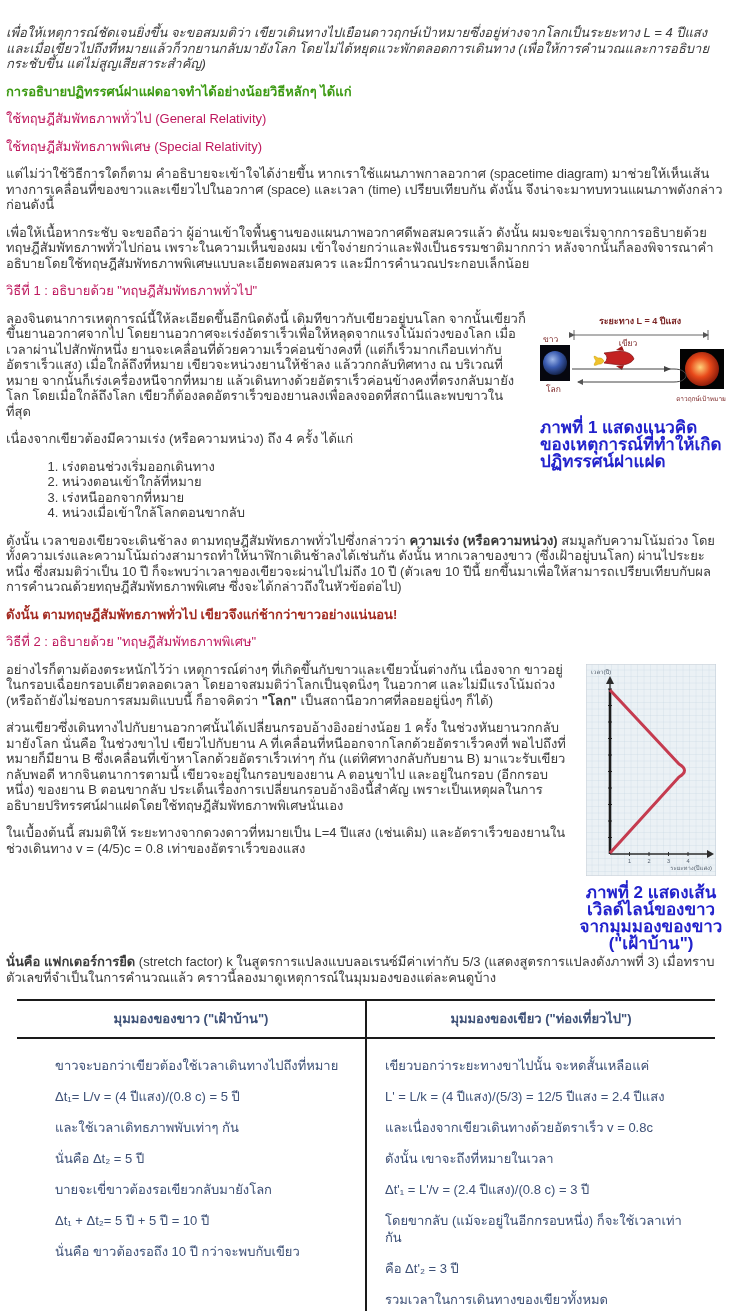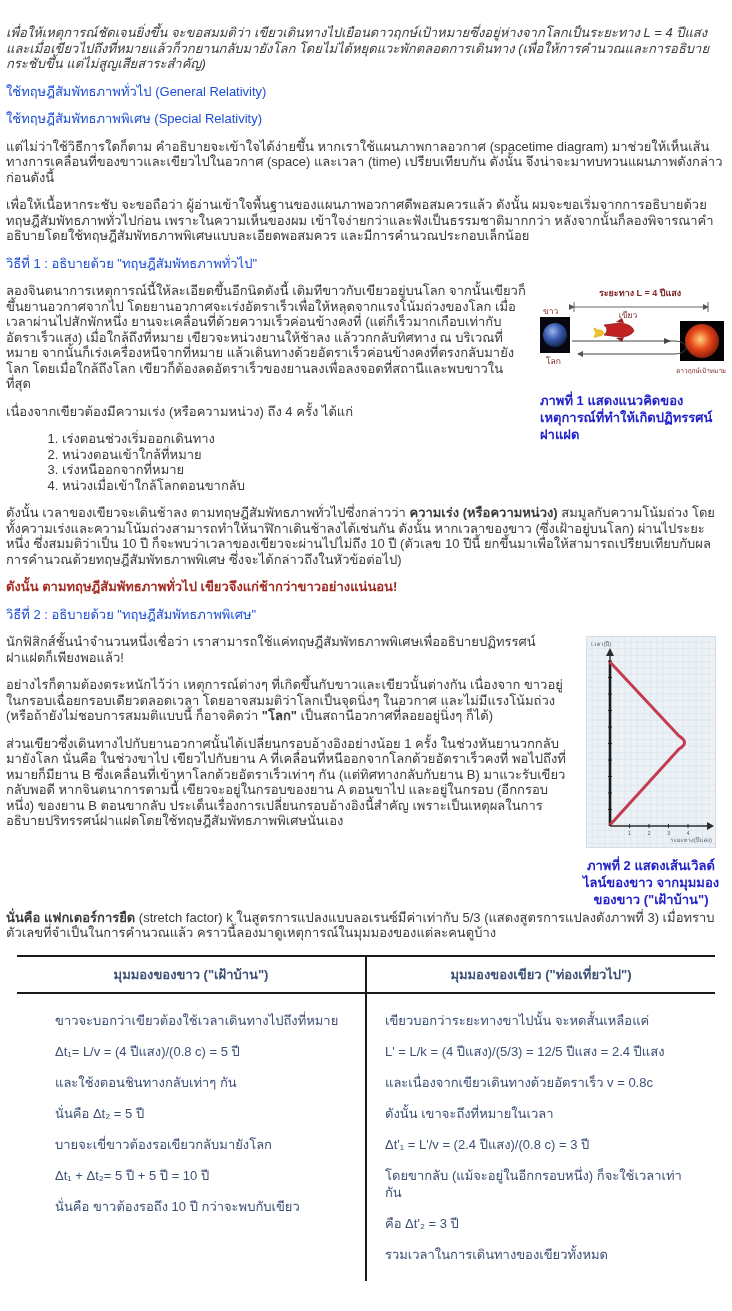--- a/index.html
+++ b/index.html
@@ -5,49 +5,50 @@
   html,body{margin:0;padding:0;}
   body{
     width:732px;height:1311px;overflow:hidden;background:#ffffff;
     font-family:"Liberation Sans","DejaVu Sans",sans-serif;
     font-size:13px;line-height:15.5px;color:#3b3b3b;
   }
   .content{padding:8px 6px 0 6px;}
   p{margin:12px 0;}
   .content > p:first-child{margin-top:17px;font-style:italic;}
   .green-heading{color:#3c9a12;font-weight:bold;}
-  .purple-heading{color:#1d4ed8;}
+  .purple-heading{color:#be185d;}
   .red-statement{color:#a32b22;font-weight:bold;}
   b.inline{font-weight:bold;}
   ol{margin:12px 0;padding-left:56px;}
   ol li{margin:0;padding:0;line-height:15.5px;}
   
   .fig1{float:right;width:186px;margin:2px 0 4px 12px;}
   .fig2{float:right;width:150px;margin:2px 0 2px 10px;text-align:center;}
-  .fig-caption{color:#2222cc;font-weight:bold;font-size:13px;line-height:17px;margin-top:5px;}
+  .fig-caption{color:#2222cc;font-weight:bold;font-size:17px;line-height:17px;margin-top:5px;}
   .clear{clear:both;}
   
   table.twin{width:698px;margin:14px auto 0;border-collapse:collapse;color:#3d5076;table-layout:fixed;}
   table.twin th{
     border-top:2px solid #1a1a1a;border-bottom:2px solid #1a1a1a;
     padding:10px 6px;font-size:13px;font-weight:bold;text-align:center;width:50%;
   }
   table.twin th.right-col, table.twin td.right-col{border-left:2px solid #1a1a1a;}
   table.twin td{vertical-align:top;padding:18px 20px 4px 38px;line-height:17px;}
   table.twin td.right-col{padding-left:18px;padding-right:30px;}
   table.twin td p{margin:0 0 14px 0;}
   svg text{font-family:"Liberation Sans","DejaVu Sans",sans-serif;}
 </style>
 </head>
 <body>
 
 <div class="content">
 
   <p>เพื่อให้เหตุการณ์ชัดเจนยิ่งขึ้น จะขอสมมติว่า เขียวเดินทางไปเยือนดาวฤกษ์เป้าหมายซึ่งอยู่ห่างจากโลกเป็นระยะทาง L = 4 ปีแสง และเมื่อเขียวไปถึงที่หมายแล้วก็วกยานกลับมายังโลก โดยไม่ได้หยุดแวะพักตลอดการเดินทาง (เพื่อให้การคำนวณและการอธิบายกระชับขึ้น แต่ไม่สูญเสียสาระสำคัญ)</p>
 
+  <p class="green-heading">การอธิบายปฏิทรรศน์ฝาแฝดอาจทำได้อย่างน้อยวิธีหลักๆ ได้แก่</p>
 
   <p class="purple-heading">ใช้ทฤษฎีสัมพัทธภาพทั่วไป (General Relativity)</p>
 
   <p class="purple-heading">ใช้ทฤษฎีสัมพัทธภาพพิเศษ (Special Relativity)</p>
 
   <p>แต่ไม่ว่าใช้วิธีการใดก็ตาม คำอธิบายจะเข้าใจได้ง่ายขึ้น หากเราใช้แผนภาพกาลอวกาศ (spacetime diagram) มาช่วยให้เห็นเส้นทางการเคลื่อนที่ของขาวและเขียวไปในอวกาศ (space) และเวลา (time) เปรียบเทียบกัน ดังนั้น จึงน่าจะมาทบทวนแผนภาพดังกล่าวก่อนดังนี้</p>
 
   <p>เพื่อให้เนื้อหากระชับ จะขอถือว่า ผู้อ่านเข้าใจพื้นฐานของแผนภาพอวกาศดีพอสมควรแล้ว ดังนั้น ผมจะขอเริ่มจากการอธิบายด้วยทฤษฎีสัมพัทธภาพทั่วไปก่อน เพราะในความเห็นของผม เข้าใจง่ายกว่าและฟังเป็นธรรมชาติมากกว่า หลังจากนั้นก็ลองพิจารณาคำอธิบายโดยใช้ทฤษฎีสัมพัทธภาพพิเศษแบบละเอียดพอสมควร และมีการคำนวณประกอบเล็กน้อย</p>
 
   <p class="purple-heading">วิธีที่ 1 : อธิบายด้วย "ทฤษฎีสัมพัทธภาพทั่วไป"</p>
@@ -166,41 +167,41 @@
         <text x="5" y="10" font-size="6" fill="#4e5a68">เวลา(ปี)</text>
         <text x="126" y="206" font-size="6" fill="#4e5a68" text-anchor="end">ระยะทาง(ปีแสง)</text>
 
         <line x1="24" y1="190" x2="24" y2="25" stroke="#1b1b1b" stroke-width="2.6"></line>
 
         <path d="M24,189 L93,113 Q104,106.5 93,100 L24,26" fill="none" stroke="#c53b4f" stroke-width="3" stroke-linejoin="round"></path>
       </svg>
       <div class="fig-caption">ภาพที่ 2 แสดงเส้นเวิลด์ไลน์ของขาว จากมุมมองของขาว ("เฝ้าบ้าน")</div>
     </div>
 
-    <p>นักฟิสิกส์ชั้นนำจำนวนหนึ่งเชื่อว่า เราสามารถใช้แค่ทฤษฎีสัมพัทธภาพพิเศษเพื่ออธิบายปฏิทรรศน์ฝาแฝดก็เพียงพอแล้ว!</p>
 
     <p><span>อย่างไรก็ตามต้องตระหนักไว้ว่า เหตุการณ์ต่างๆ ที่เกิดขึ้นกับขาวและเขียวนั้นต่างกัน เนื่องจาก ขาวอยู่ในกรอบเฉื่อยกรอบเดียวตลอดเวลา โดยอาจสมมติว่าโลกเป็นจุดนิ่งๆ ในอวกาศ และไม่มีแรงโน้มถ่วง (หรือถ้ายังไม่ชอบการสมมติแบบนี้ ก็อาจคิดว่า </span><b class="inline">"โลก"</b><span> เป็นสถานีอวกาศที่ลอยอยู่นิ่งๆ ก็ได้)</span></p>
 
     <p>ส่วนเขียวซึ่งเดินทางไปกับยานอวกาศนั้นได้เปลี่ยนกรอบอ้างอิงอย่างน้อย 1 ครั้ง ในช่วงหันยานวกกลับมายังโลก นั่นคือ ในช่วงขาไป เขียวไปกับยาน A ที่เคลื่อนที่หนีออกจากโลกด้วยอัตราเร็วคงที่ พอไปถึงที่หมายก็มียาน B ซึ่งเคลื่อนที่เข้าหาโลกด้วยอัตราเร็วเท่าๆ กัน (แต่ทิศทางกลับกับยาน B) มาแวะรับเขียวกลับพอดี หากจินตนาการตามนี้ เขียวจะอยู่ในกรอบของยาน A ตอนขาไป และอยู่ในกรอบ (อีกกรอบหนึ่ง) ของยาน B ตอนขากลับ ประเด็นเรื่องการเปลี่ยนกรอบอ้างอิงนี้สำคัญ เพราะเป็นเหตุผลในการอธิบายปริทรรศน์ฝาแฝดโดยใช้ทฤษฎีสัมพัทธภาพพิเศษนั่นเอง</p>
 
+    <p>ในเบื้องต้นนี้ สมมติให้ ระยะทางจากดวงดาวที่หมายเป็น L=4 ปีแสง (เช่นเดิม) และอัตราเร็วของยานในช่วงเดินทาง v = (4/5)c = 0.8 เท่าของอัตราเร็วของแสง</p>
   </div>
 
   <p class="clear"><b class="inline">นั่นคือ แฟกเตอร์การยืด</b><span> (stretch factor) k ในสูตรการแปลงแบบลอเรนซ์มีค่าเท่ากับ 5/3 (แสดงสูตรการแปลงดังภาพที่ 3) เมื่อทราบตัวเลขที่จำเป็นในการคำนวณแล้ว คราวนี้ลองมาดูเหตุการณ์ในมุมมองของแต่ละคนดูบ้าง</span></p>
 
   <table class="twin">
     <tbody>
         <tr>
       <th>มุมมองของขาว ("เฝ้าบ้าน")</th>
       <th class="right-col">มุมมองของเขียว ("ท่องเที่ยวไป")</th>
     </tr>
     <tr>
       <td>
         <p>ขาวจะบอกว่าเขียวต้องใช้เวลาเดินทางไปถึงที่หมาย</p>
         <p>Δt₁= L/v = (4 ปีแสง)/(0.8 c) = 5 ปี</p>
-        <p>และใช้งตอนชินทางกลับเท่าๆ กัน</p>
+        <p>และใช้เวลาเดิทธภาพพับเท่าๆ กัน</p>
         <p>นั่นคือ Δt₂ = 5 ปี</p>
         <p>บายจะเขี่ขาวต้องรอเขียวกลับมายังโลก</p>
         <p>Δt₁ + Δt₂= 5 ปี + 5 ปี = 10 ปี</p>
         <p>นั่นคือ ขาวต้องรอถึง 10 ปี กว่าจะพบกับเขียว</p>
       </td>
       <td class="right-col">
         <p>เขียวบอกว่าระยะทางขาไปนั้น จะหดสั้นเหลือแค่</p>
         <p>L' = L/k = (4 ปีแสง)/(5/3) = 12/5 ปีแสง = 2.4 ปีแสง</p>
         <p>และเนื่องจากเขียวเดินทางด้วยอัตราเร็ว v = 0.8c</p>
         <p>ดังนั้น เขาจะถึงที่หมายในเวลา</p>

